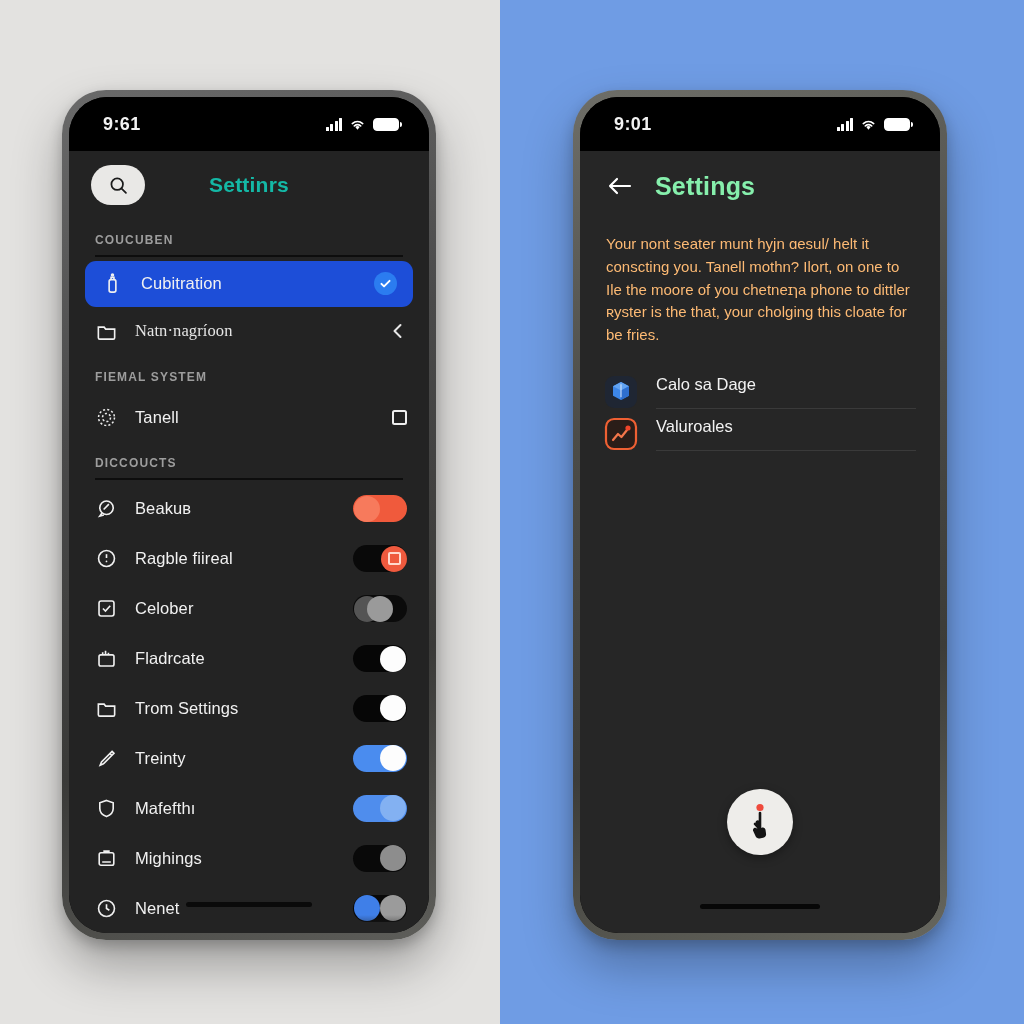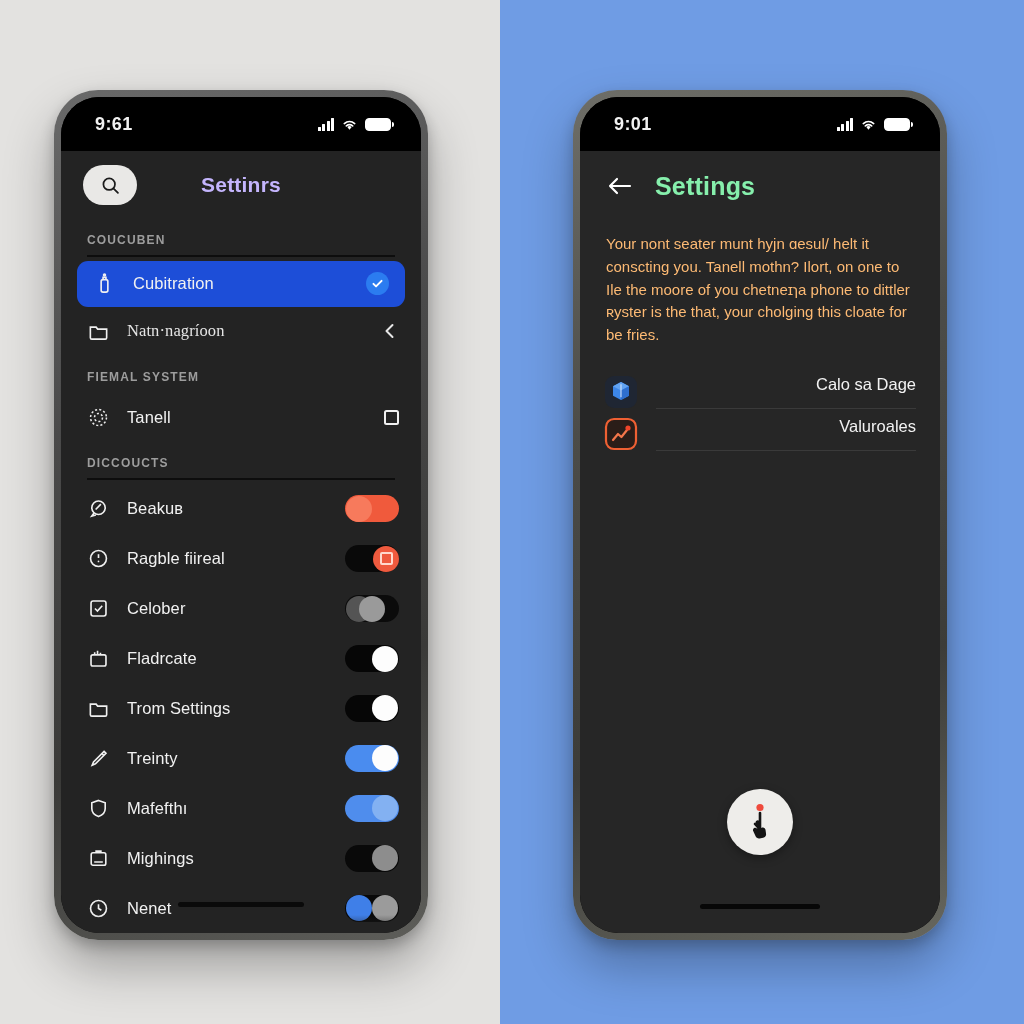--- a/index.html
+++ b/index.html
@@ -23,21 +23,21 @@
   }
 
   
   .phone {
     position: absolute;
     border-radius: 44px;
     padding: 7px;
     overflow: hidden;
   }
   .phone-left {
-    left: 54px; top: 90px; width: 374px; height: 850px;
+    left: 62px; top: 90px; width: 374px; height: 850px;
     background: linear-gradient(160deg, #6a6a6a 0%, #4a4a4a 35%, #3a3a38 70%, #5e5e5a 100%);
     box-shadow: 0 26px 50px rgba(0,0,0,.30), 0 6px 14px rgba(0,0,0,.22);
   }
   .phone-right {
     left: 573px; top: 90px; width: 374px; height: 850px;
     background: linear-gradient(160deg, #6e6e68 0%, #4c4c48 35%, #3c3c38 70%, #67675f 100%);
     box-shadow: 0 26px 50px rgba(0,0,0,.28), 0 6px 14px rgba(0,0,0,.20);
   }
   .screen {
     position: relative;
@@ -95,21 +95,21 @@
   }
   .search-pill {
     width: 54px; height: 40px; border-radius: 22px;
     background: #e9e8e6;
     display: flex; align-items: center; justify-content: center;
     flex: 0 0 auto;
   }
   .search-pill svg { width: 21px; height: 21px; }
   .lhead-title {
     position: absolute; left: 0; right: 0; text-align: center;
-    font-size: 21px; font-weight: bold; color: #c4b5fd;
+    font-size: 21px; font-weight: bold; color: #14b8a6;
     letter-spacing: .2px; pointer-events: none;
   }
 
   .sec-head {
     font-size: 12px; font-weight: bold; letter-spacing: 1.15px;
     color: #9d9d9d; text-transform: uppercase;
     padding: 14px 26px 8px 26px;
   }
   .sec-rule { height: 1.6px; background: #0d0d0d; margin: 0 26px 4px 26px; }
 
@@ -214,21 +214,20 @@
   .rhead-title { font-size: 25px; font-weight: bold; color: #86efac; letter-spacing: .2px; }
   .rbody-text {
     padding: 12px 26px 6px 26px;
     font-size: 15px; line-height: 1.52;
     color: #fdba74;
   }
   .rlist { padding: 14px 24px 0 24px; }
   .rrow {
     display: flex; align-items: center; gap: 18px;
     padding: 8px 0 0 0;
-    text-align: right;
   }
   .rrow-ico { flex: 0 0 auto; width: 34px; height: 34px; }
   .rrow-right { flex: 1 1 auto; }
   .rrow-lab { font-size: 16.5px; color: #f2f2f2; padding-bottom: 14px; }
   .rrow-rule { height: 1px; background: #3a3a3a; }
 
   .fab {
     position: absolute; left: 50%; transform: translateX(-50%);
     bottom: 78px;
     width: 66px; height: 66px; border-radius: 50%;

